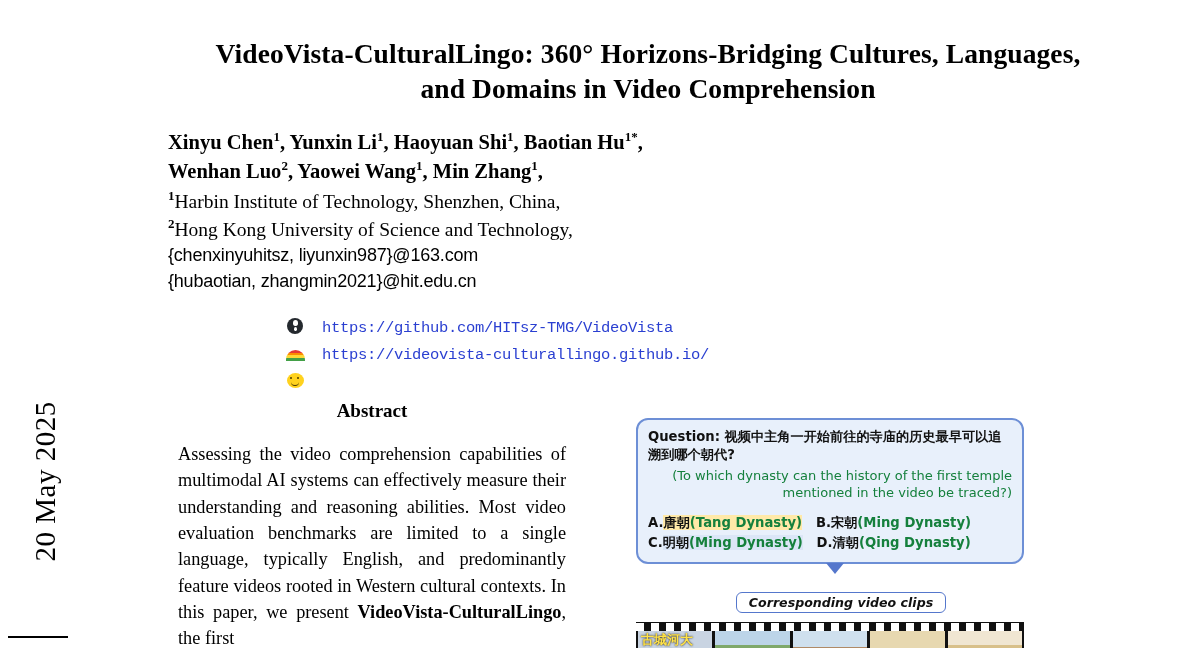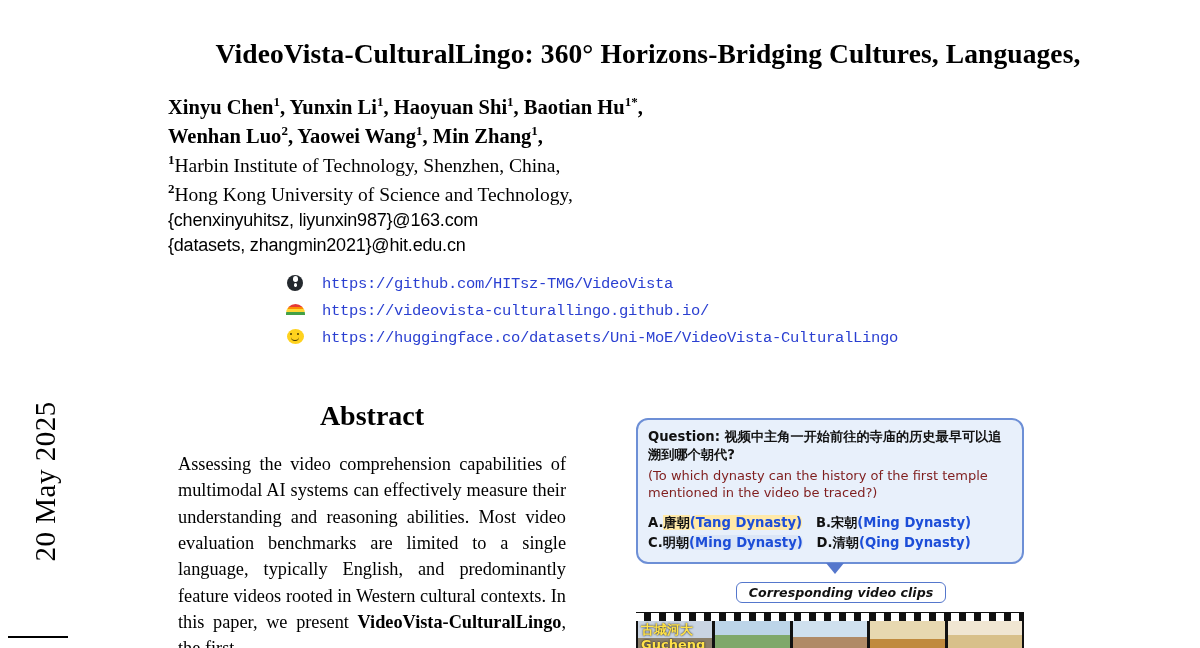--- a/index.html
+++ b/index.html
@@ -85,21 +85,21 @@
     letter-spacing: -0.2px;
   }
 
   
   .links {
     margin: 16px 0 0 0;
     padding-left: 186px;
   }
   .link-row {
     display: flex;
-    align-items: flex-start;
+    align-items: flex-end;
     height: 27px;
   }
   .link-ico {
     width: 26px;
     text-align: center;
     font-size: 16px;
     line-height: 1;
     display: inline-block;
   }
   .link-url {
@@ -166,21 +166,21 @@
     width: 1104px;
   }
   .col-left {
     position: absolute;
     left: 82px;
     top: 0;
     width: 388px;
   }
   .abstract-head {
     text-align: center;
-    font-size: 28px;
+    font-size: 19px;
     font-weight: bold;
     margin-bottom: 19px;
   }
   .abstract-body {
     font-size: 18.3px;
     line-height: 1.44;
     text-align: justify;
     text-justify: inter-word;
     hyphens: auto;
   }
@@ -205,37 +205,38 @@
     font-family: "DejaVu Sans", sans-serif;
     font-size: 13.2px;
     font-weight: bold;
     line-height: 1.35;
     color: #111;
   }
   .q-trans {
     font-family: "DejaVu Sans", sans-serif;
     font-size: 13px;
     line-height: 1.35;
-    color: #7f1d1d;
+    color: #15803d;
     margin-top: 3px;
+    text-align: right;
   }
   .opts {
     margin-top: 11px;
     font-family: "DejaVu Sans", sans-serif;
     font-size: 13.2px;
     line-height: 1.5;
     font-weight: bold;
     color: #111;
   }
-  .opt-en { color: #1d4ed8; font-weight: bold; border-radius: 6px; }
+  .opt-en { color: #15803d; font-weight: bold; }
   .hl-y { background: #ffe9a8; }
   .hl-b { background: #dbe6f7; }
 
   .clip-label-wrap {
-    margin-top: 18px;
+    margin-top: 28px;
     display: flex;
     justify-content: center;
   }
   .clip-label {
     border: 1.6px solid #5577cc;
     border-radius: 6px;
     padding: 2px 12px;
     font-family: "DejaVu Sans", sans-serif;
     font-weight: bold;
     font-style: italic;
@@ -305,51 +306,51 @@
 
 <div class="spine">
   <div class="spine-text">20 May 2025</div>
   <div class="spine-rule"></div>
 </div>
 
 <div class="page">
 
   <div class="title">
     <span>VideoVista-CulturalLingo: 360° Horizons-Bridging Cultures, Languages,</span><br>
+    <span>and Domains in Video Comprehension</span>
   </div>
 
   <div class="authors">
     <div class="line">
       Xinyu Chen<sup>1</sup>, Yunxin Li<sup>1</sup>, Haoyuan Shi<sup>1</sup>, Baotian Hu<sup>1*</sup>,
     </div>
     <div class="line">
       Wenhan Luo<sup>2</sup>, Yaowei Wang<sup>1</sup>, Min Zhang<sup>1</sup>,
     </div>
     <div class="aff">
       <sup style="font-size:13px;">1</sup>Harbin Institute of Technology, Shenzhen, China,
     </div>
     <div class="aff">
       <sup style="font-size:13px;">2</sup>Hong Kong University of Science and Technology,
     </div>
     <div class="mono">{chenxinyuhitsz, liyunxin987}@163.com</div>
-    <div class="mono">{datasets, zhangmin2021}@hit.edu.cn</div>
+    <div class="mono">{hubaotian, zhangmin2021}@hit.edu.cn</div>
   </div>
 
   <div class="links">
     <div class="link-row">
       <span class="link-ico"><span class="gh"></span></span>
       <span class="link-url">https://github.com/HITsz-TMG/VideoVista</span>
     </div>
     <div class="link-row">
       <span class="link-ico"><span class="rainbow"></span></span>
       <span class="link-url">https://videovista-culturallingo.github.io/</span>
     </div>
     <div class="link-row">
       <span class="link-ico"><span class="hf"></span></span>
-      <span class="link-url">https://huggingface.co/datasets/Uni-MoE/VideoVista-CulturalLingo</span>
     </div>
   </div>
 
   <div class="cols">
 
     <div class="col-left">
       <div class="abstract-head">Abstract</div>
       <div class="abstract-body">
         Assessing the video comprehension capabilities of multimodal AI systems can effectively
         measure their understanding and reasoning abilities. Most video evaluation benchmarks are

